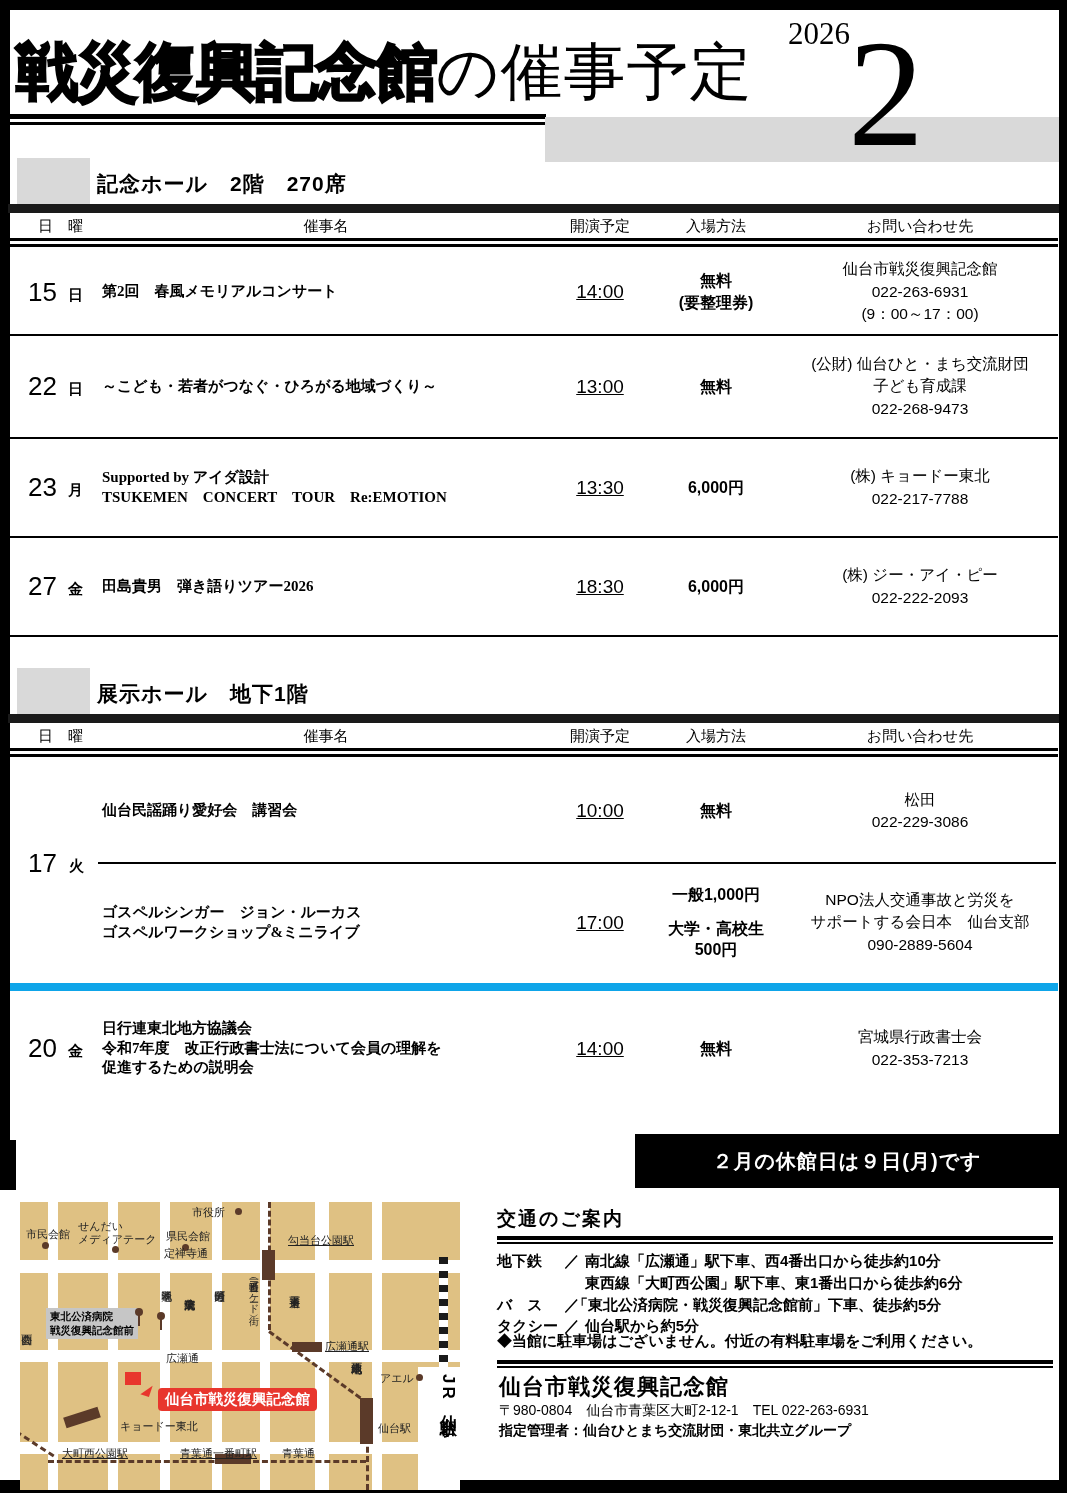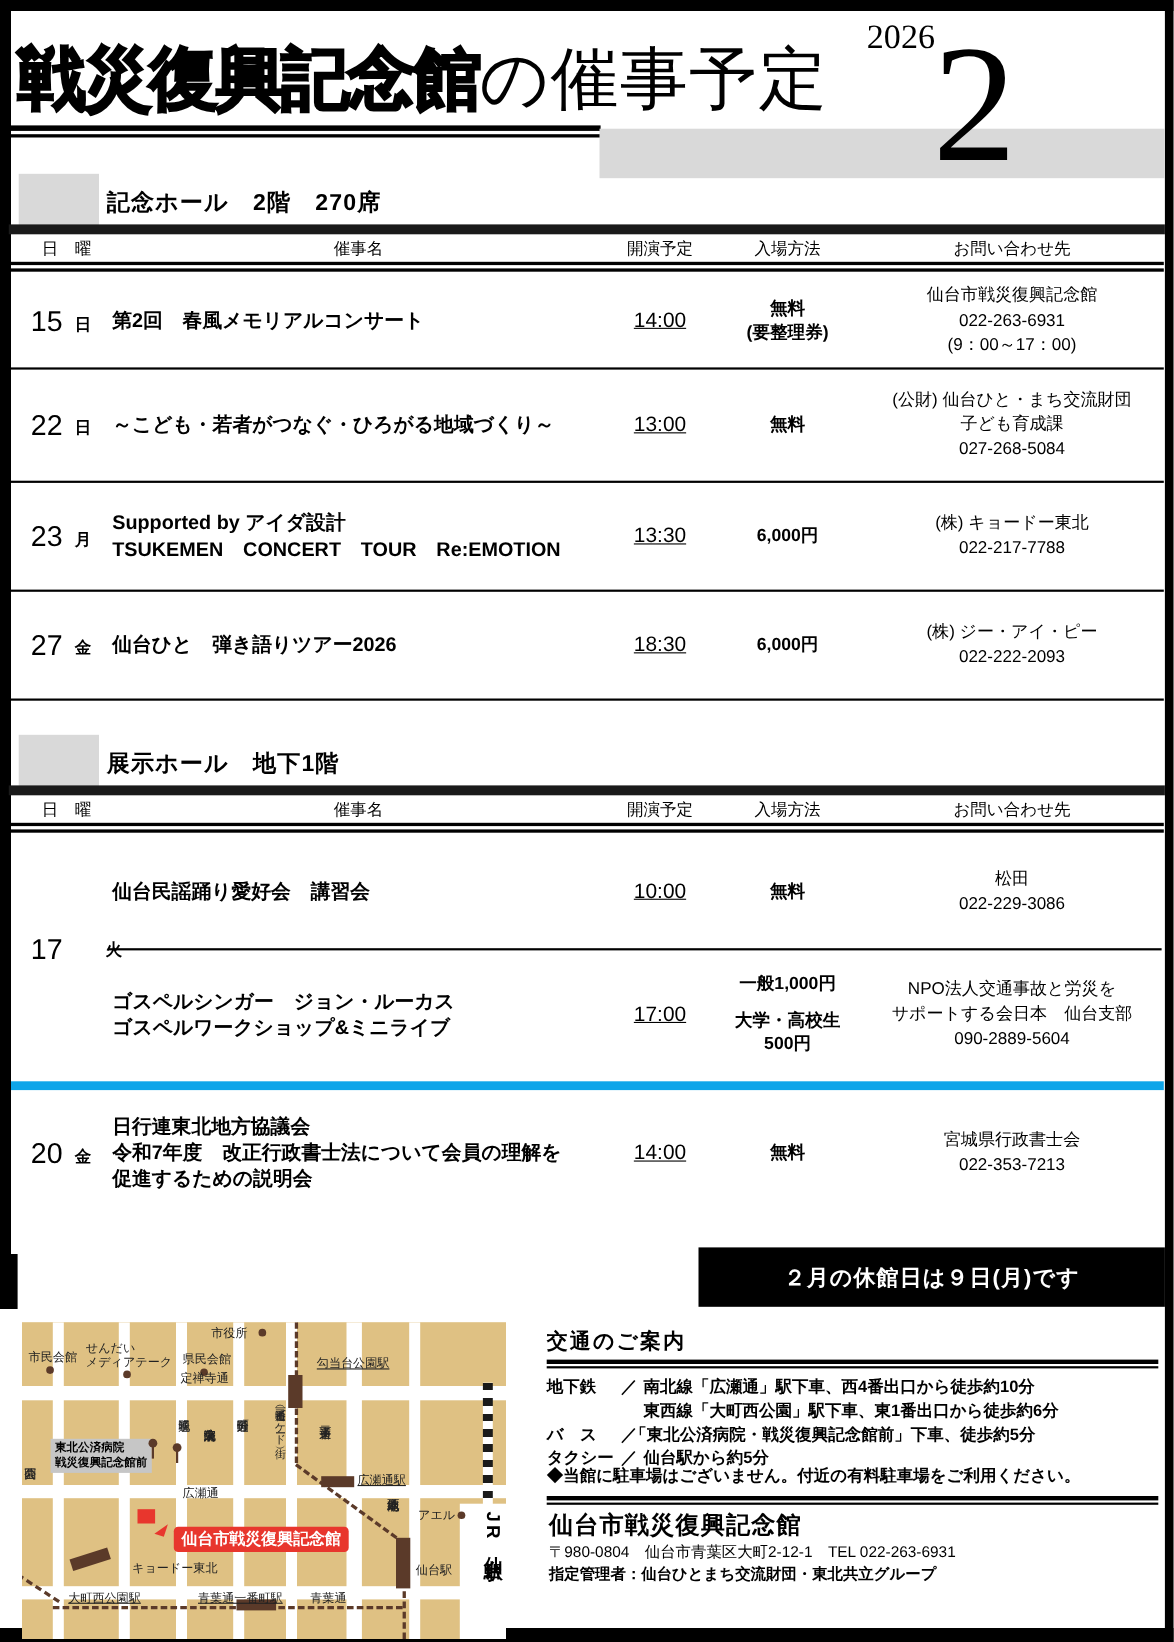--- a/index.html
+++ b/index.html
@@ -32,31 +32,31 @@
   .thead, .erow { display:grid; grid-template-columns:48px 34px 448px 100px 132px auto; align-items:center; padding-left:10px; }
   .thead { position:absolute; left:10px; width:1048px; height:20px; font-size:15px; }
   .thead > div { text-align:center; }
   .thead .h-day { text-align:left; padding-left:18px; }
   .thead .h-wk { text-align:left; }
 
   .rows { position:absolute; left:10px; width:1048px; }
   .erow { border-bottom:2px solid #000; }
   .c-day { font-size:26px; padding-left:8px; }
   .c-wk  { font-size:15px; font-weight:bold; padding-top:6px; }
-  .c-event { font-size:18px; font-weight:bold; line-height:1.3; }
+  .c-event { font-size:15px; font-weight:bold; line-height:1.3;font-family:Liberation Serif, serif; }
   .c-time  { font-size:19px; text-align:center;text-decoration:underline; }
   .c-fee   { font-size:16px; font-weight:bold; text-align:center; line-height:1.35; }
   .c-contact { font-size:15.5px; text-align:center; line-height:1.45; }
   .gap-top { margin-top:12px; }
 
   
   .group { position:relative; border-bottom:8px solid #0ea5e9; }
   .subrow { display:grid; grid-template-columns:48px 34px 448px 100px 132px auto; align-items:center; padding-left:10px; }
   .subline { position:absolute; left:88px; right:2px; height:2px; background:#000; }
-  .daytag { position:absolute; left:18px; display:flex; align-items:flex-start;gap:27px; }
+  .daytag { position:absolute; left:18px; display:flex; align-items:center; }
   .daytag .c-day { padding-left:0; }
   .daytag .c-wk { padding-top:6px; margin-left:12px; }
 
   
   .notice-blk { position:absolute; left:0; top:1140px; width:16px; height:50px; background:#000; }
   .notice-text { position:absolute; left:24px; top:1142px; width:608px; font-size:14.5px; line-height:1.55; }
   .banner { position:absolute; left:635px; top:1134px; width:424px; height:54px; background:#000; color:#fff;
             display:flex; align-items:center; justify-content:center; font-size:20px; font-weight:bold; letter-spacing:1px; }
 
   
@@ -152,21 +152,21 @@
       <div class="c-event">
         <div>～こども・若者がつなぐ・ひろがる地域づくり～</div>
       </div>
       <div class="c-time">13:00</div>
       <div class="c-fee">
         <div>無料</div>
       </div>
       <div class="c-contact">
         <div>(公財) 仙台ひと・まち交流財団</div>
         <div>子ども育成課</div>
-        <div>027-268-5084</div>
+        <div>022-268-9473</div>
       </div>
     </div>
     <div class="erow" style="height:99px;">
       <div class="c-day">23</div>
       <div class="c-wk">月</div>
       <div class="c-event">
         <div>Supported by アイダ設計</div>
         <div>TSUKEMEN　CONCERT　TOUR　Re:EMOTION</div>
       </div>
       <div class="c-time">13:30</div>
@@ -175,21 +175,21 @@
       </div>
       <div class="c-contact">
         <div>(株) キョードー東北</div>
         <div>022-217-7788</div>
       </div>
     </div>
     <div class="erow" style="height:99px;">
       <div class="c-day">27</div>
       <div class="c-wk">金</div>
       <div class="c-event">
-        <div>仙台ひと　弾き語りツアー2026</div>
+        <div>田島貴男　弾き語りツアー2026</div>
       </div>
       <div class="c-time">18:30</div>
       <div class="c-fee">
         <div>6,000円</div>
       </div>
       <div class="c-contact">
         <div>(株) ジー・アイ・ピー</div>
         <div>022-222-2093</div>
       </div>
     </div>

